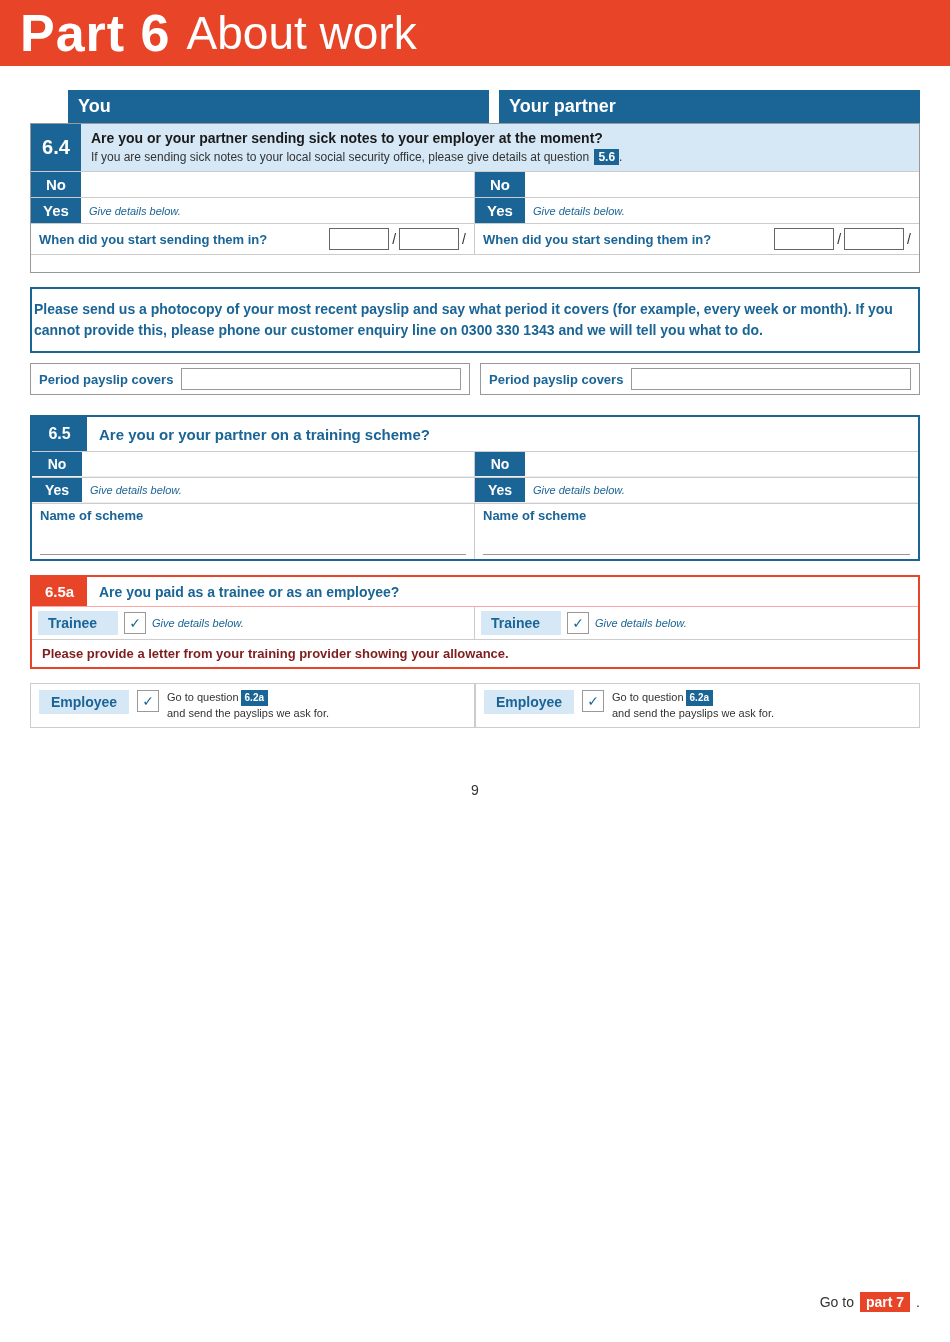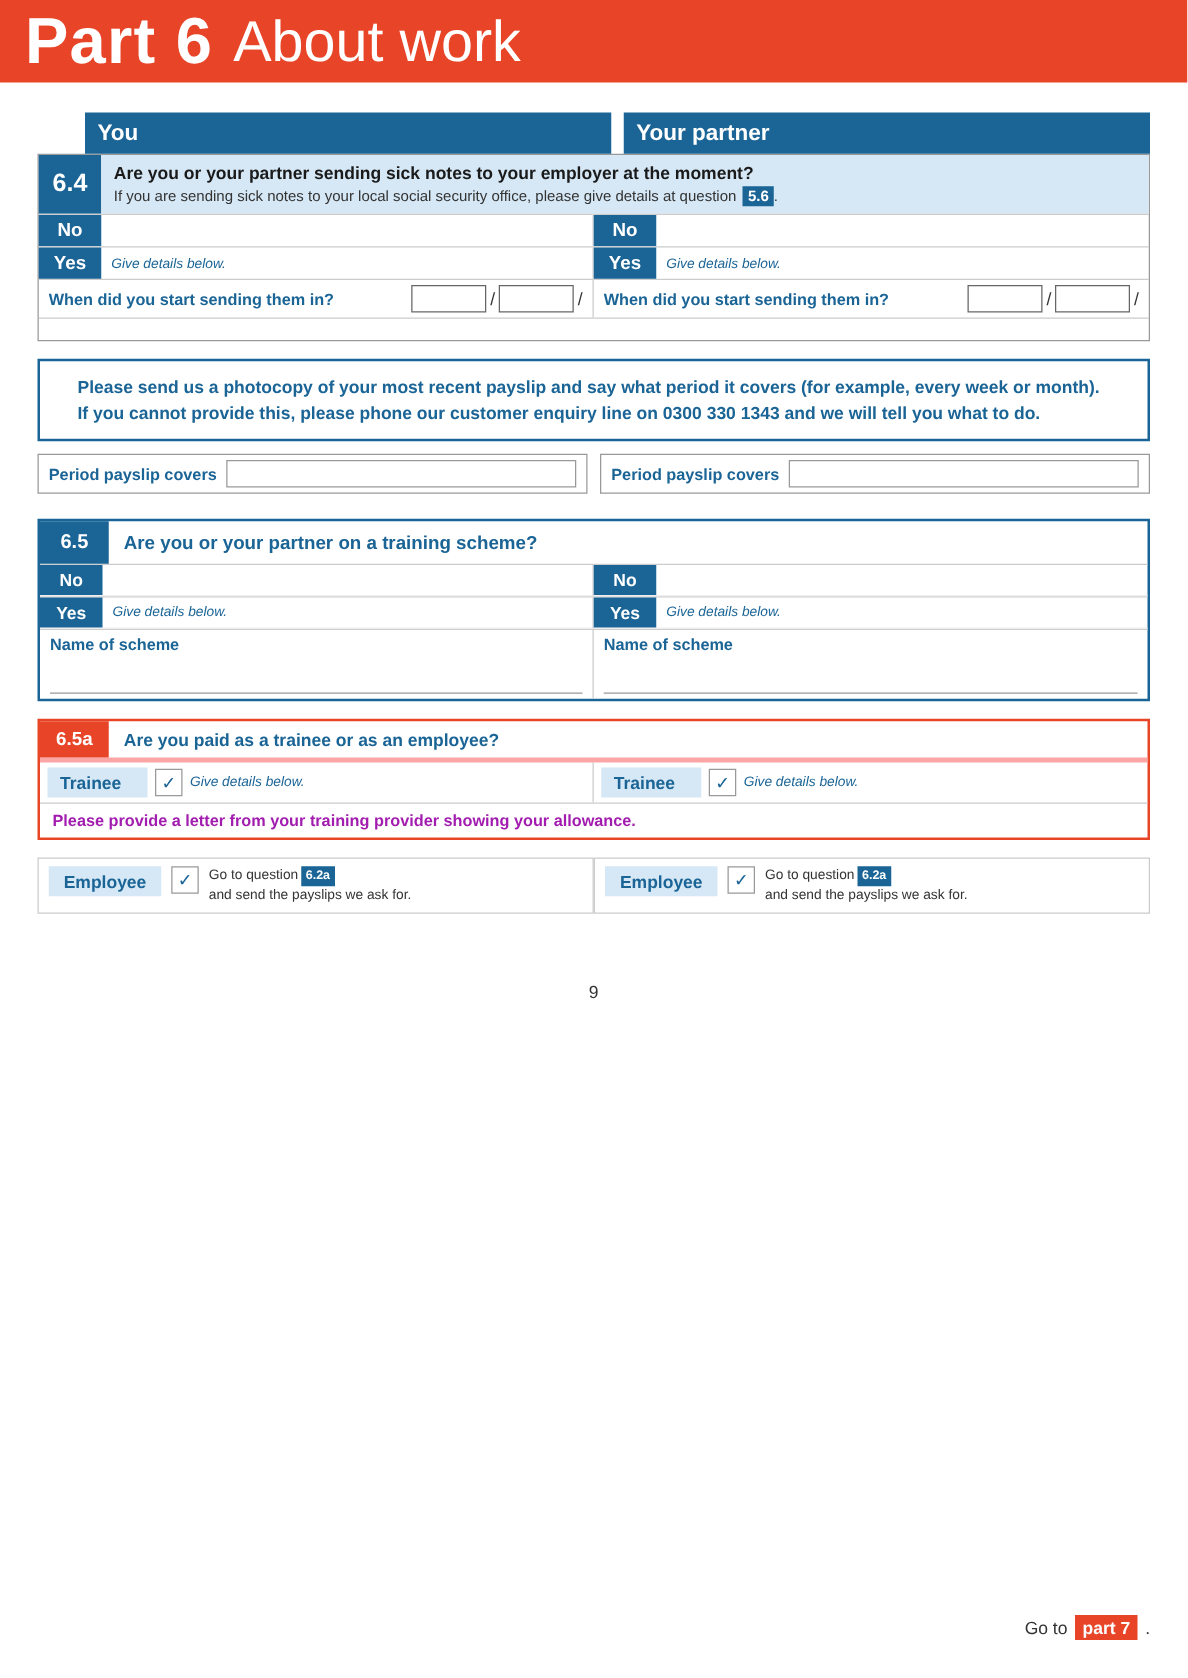--- a/index.html
+++ b/index.html
@@ -180,21 +180,21 @@
     }
     .date-sep {
       font-size: 14px;
       color: #333;
     }
 
     
     .info-box {
       border: 2px solid #1a6496;
       background: #fff;
-      padding: 10px 30px;
+      padding: 10px 2px;
       margin-bottom: 10px;
     }
     .info-box p {
       font-size: 14px;
       font-weight: bold;
       color: #1a6496;
       line-height: 1.5;
     }
 
     
@@ -320,21 +320,21 @@
       font-size: 14px;
       font-weight: bold;
       color: #1a6496;
       padding: 6px 12px;
     }
 
     
     .trainee-row {
       display: grid;
       grid-template-columns: 1fr 1fr;
-      border-top: 4px solid #fca5a5;
+      border-top: 1px solid #fca5a5;
     }
     .trainee-col {
       display: flex;
       align-items: center;
       padding: 4px 6px;
       border-right: 1px solid #ccc;
       gap: 6px;
     }
     .trainee-col:last-child { border-right: none; }
     .trainee-label-box {
@@ -359,21 +359,21 @@
       font-size: 11px;
       color: #1a6496;
       font-style: italic;
     }
 
     .info-letter-row {
       padding: 6px 10px;
       border-top: 1px solid #ccc;
       font-size: 13px;
       font-weight: bold;
-      color: #a21caf;
+      color: #7f1d1d;
     }
 
     
     .employee-section {
       display: grid;
       grid-template-columns: 1fr 1fr;
       gap: 0;
       margin-top: 10px;
     }
     .employee-col {

